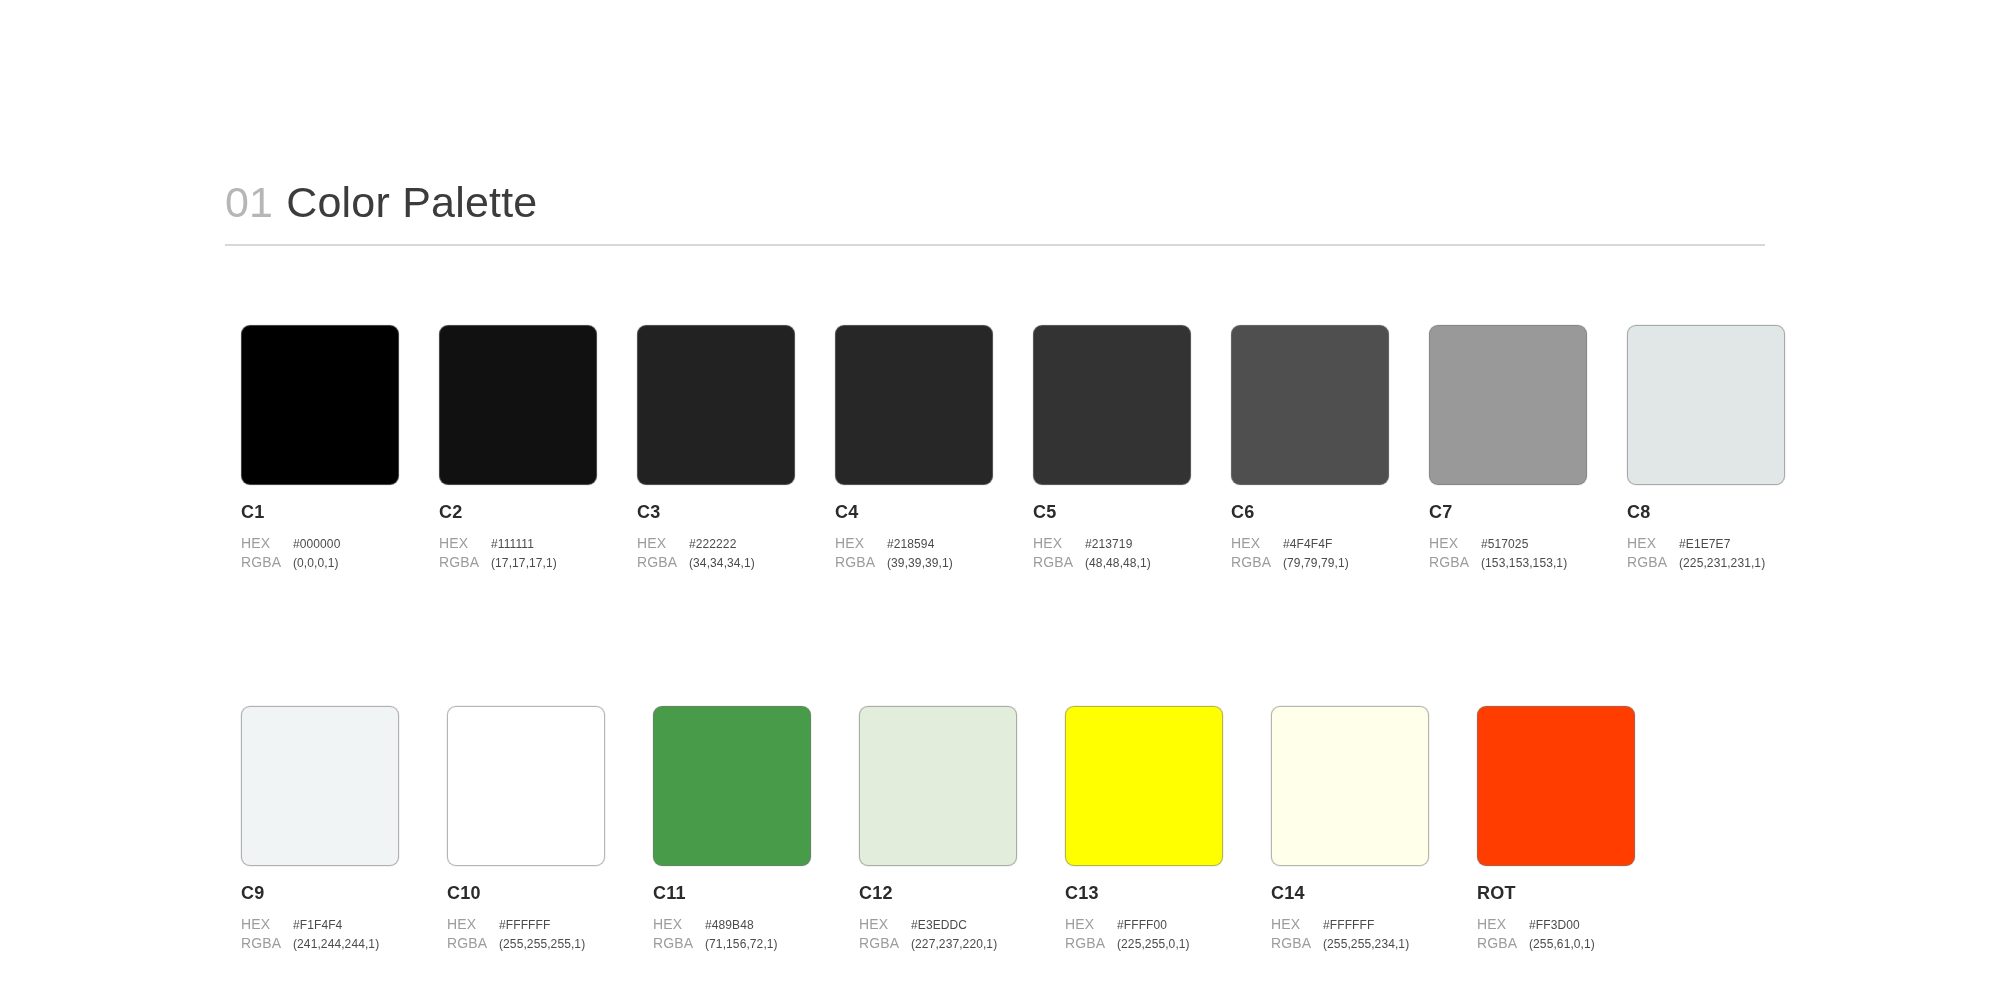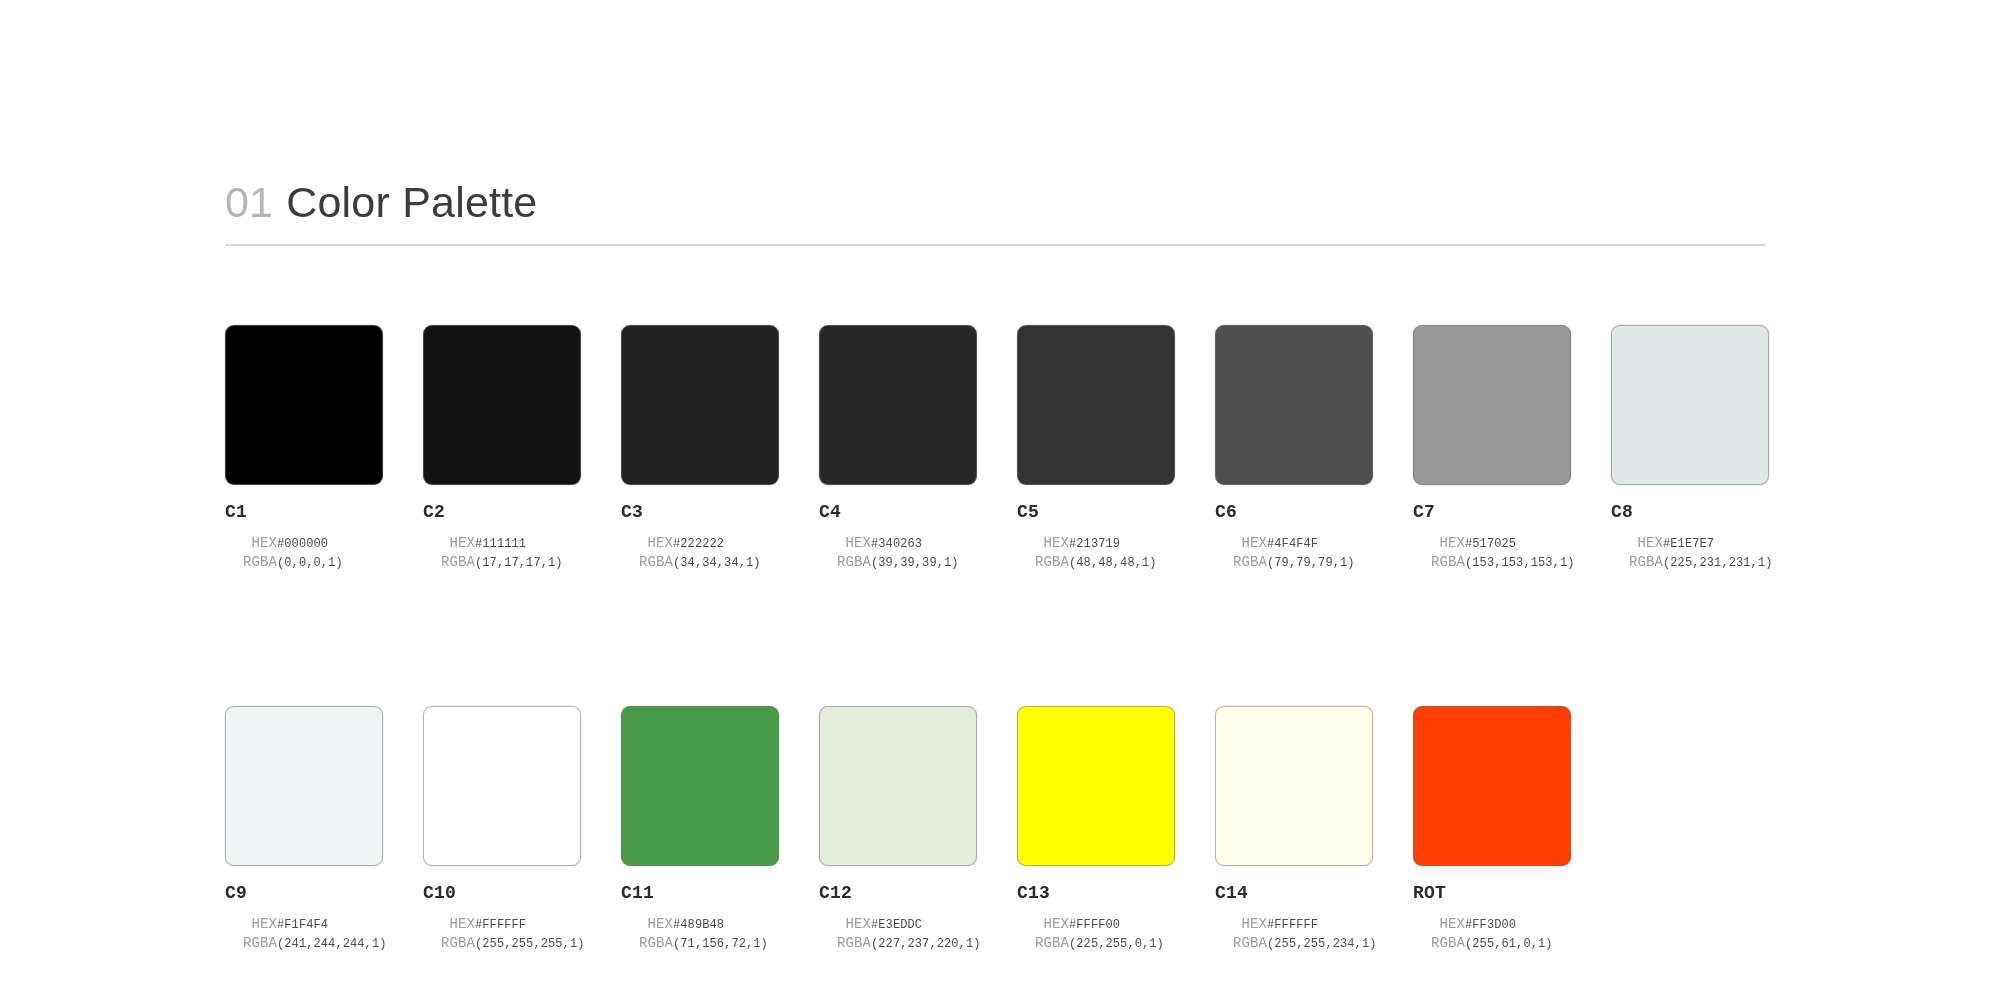--- a/index.html
+++ b/index.html
@@ -48,31 +48,30 @@
   .title-rule {
     margin-top: 18px;
     width: 1540px;
     height: 2px;
     background: #d8d8d8;
   }
 
   
   .palette {
     position: absolute;
-    left: 225px;
+    left: 241px;
     top: 325px;
     width: 1600px;
-    font-family: Liberation Mono, monospace;
   }
   .swatch-row {
     display: flex;
     gap: 40px;
     margin-bottom: 135px;
   }
-  .swatch-row:last-child { margin-bottom: 0; }
+  .swatch-row:last-child { margin-bottom: 0; gap: 48px; }
 
   .swatch-cell {
     width: 158px;
     flex: 0 0 158px;
   }
 
   .swatch-chip {
     width: 158px;
     height: 160px;
     border-radius: 9px;
@@ -92,21 +91,20 @@
   }
 
   .swatch-meta {
     margin-top: 11px;
   }
   .meta-row {
     display: flex;
     align-items: baseline;
     line-height: 1.32;
     white-space: nowrap;
-    text-align: right;
   }
   .meta-key {
     width: 52px;
     flex: 0 0 52px;
     font-size: 14px;
     color: #9c9c9c;
     font-weight: 400;
     letter-spacing: 0.1px;
   }
   .meta-val {
@@ -171,21 +169,21 @@
               <span class="meta-val">(34,34,34,1)</span>
             </div>
           </div>
         </div>
         <div class="swatch-cell">
           <div class="swatch-chip" style="background: rgb(39, 39, 39);"></div>
           <div class="swatch-name">C4</div>
           <div class="swatch-meta">
             <div class="meta-row">
               <span class="meta-key">HEX</span>
-              <span class="meta-val">#340263</span>
+              <span class="meta-val">#218594</span>
             </div>
             <div class="meta-row">
               <span class="meta-key">RGBA</span>
               <span class="meta-val">(39,39,39,1)</span>
             </div>
           </div>
         </div>
         <div class="swatch-cell">
           <div class="swatch-chip" style="background: rgb(51, 51, 51);"></div>
           <div class="swatch-name">C5</div>

